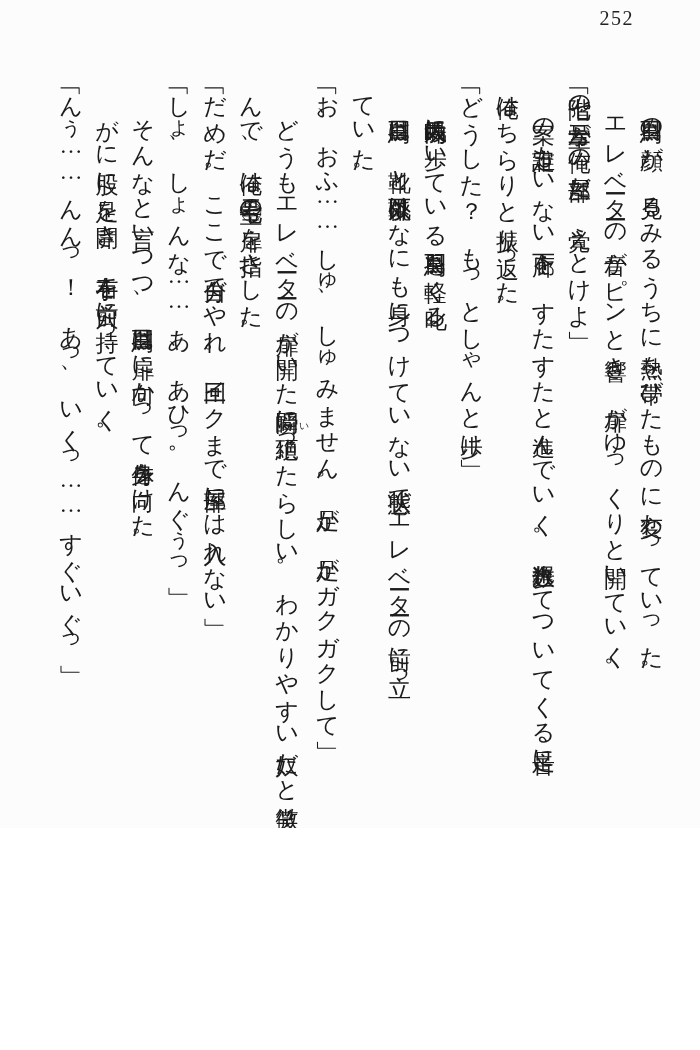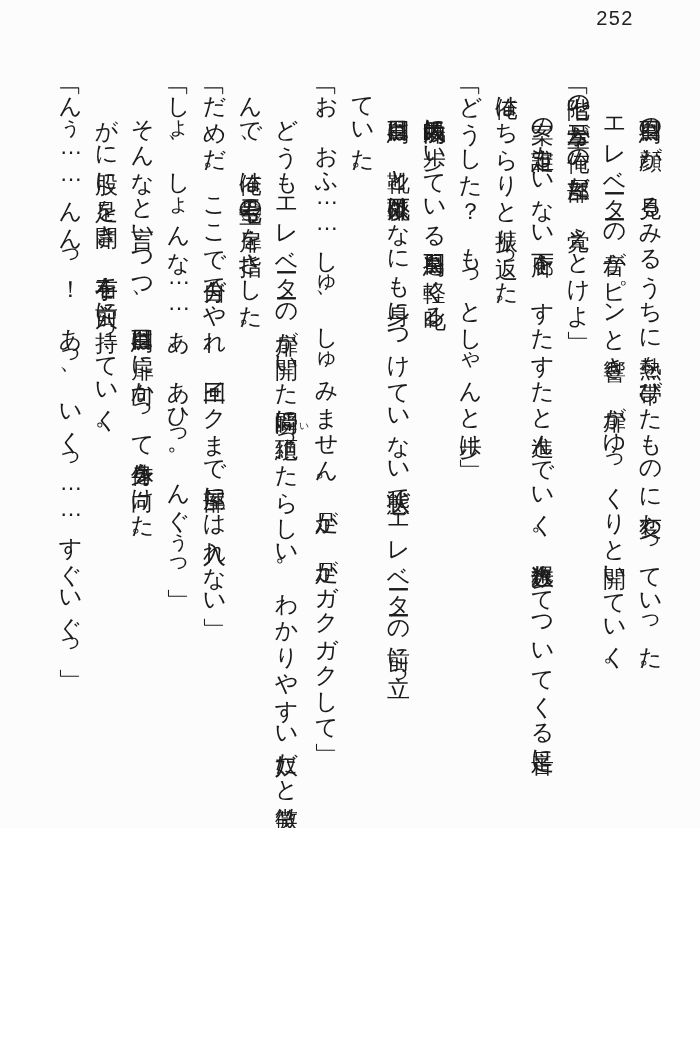--- a/index.html
+++ b/index.html
@@ -2,21 +2,21 @@
 <html lang="ja"><head>
 <meta charset="utf-8">
 <style>
   html, body { margin: 0; padding: 0; }
   .page {
     position: relative;
     width: 700px;
     height: 828px;
     background: #fcfcfc;
     overflow: hidden;
-    font-family: Liberation Sans, sans-serif;
+    font-family: Liberation Serif, serif;
     color: #1b1b1b;
   }
   .page-number {
     position: absolute;
     top: 7px;
     right: 66px;
     font-size: 20px;
     letter-spacing: 1.5px;
     color: #222;
   }

